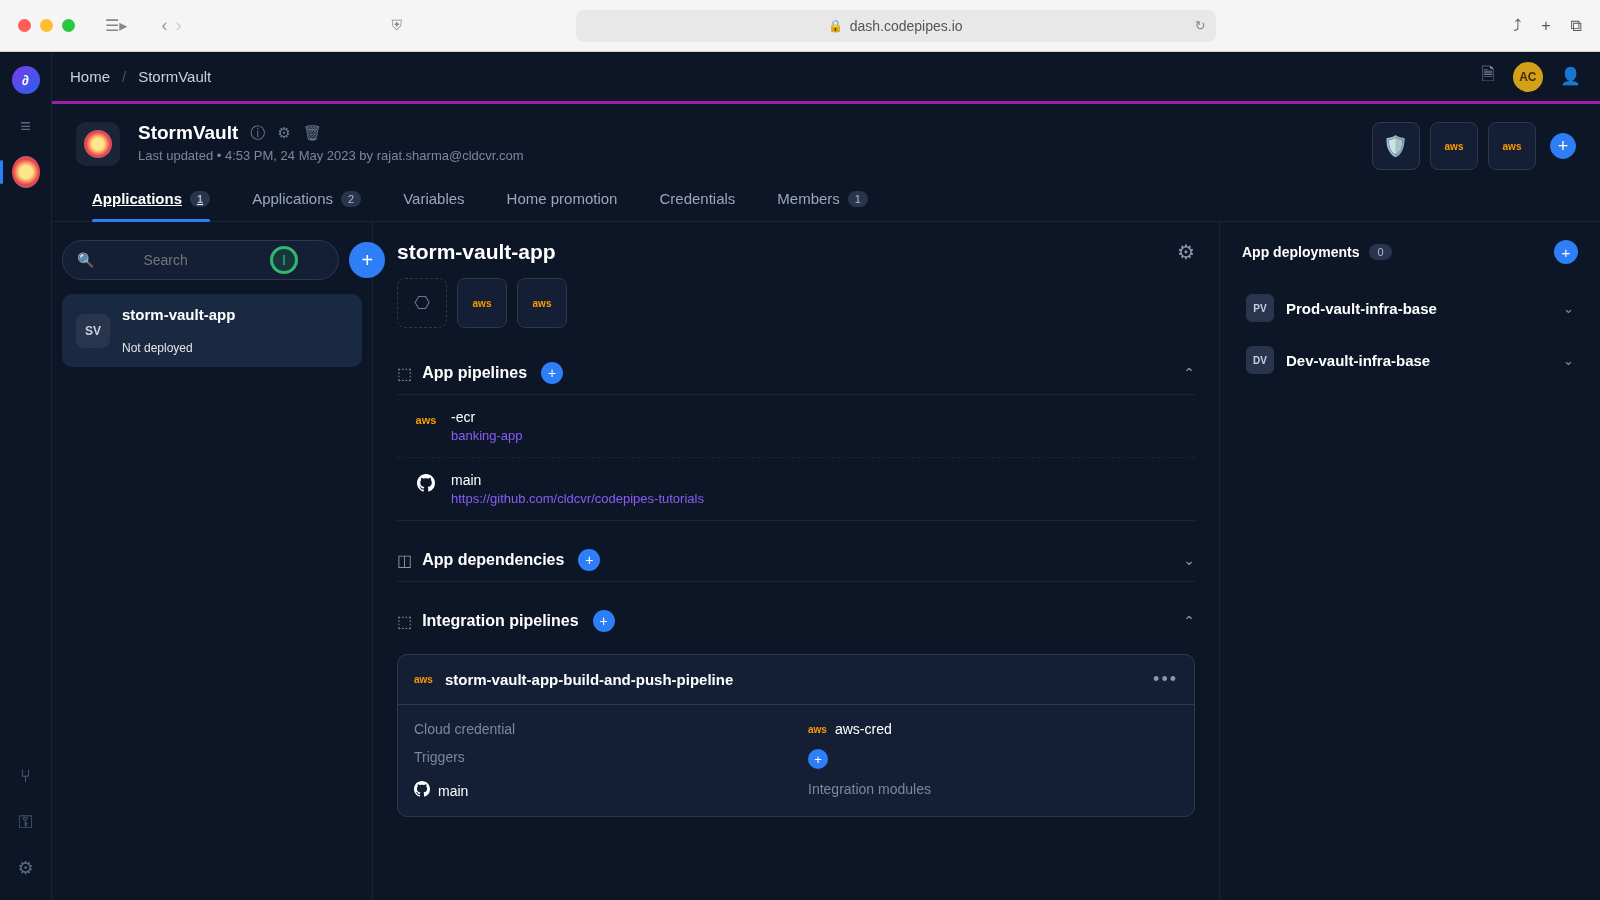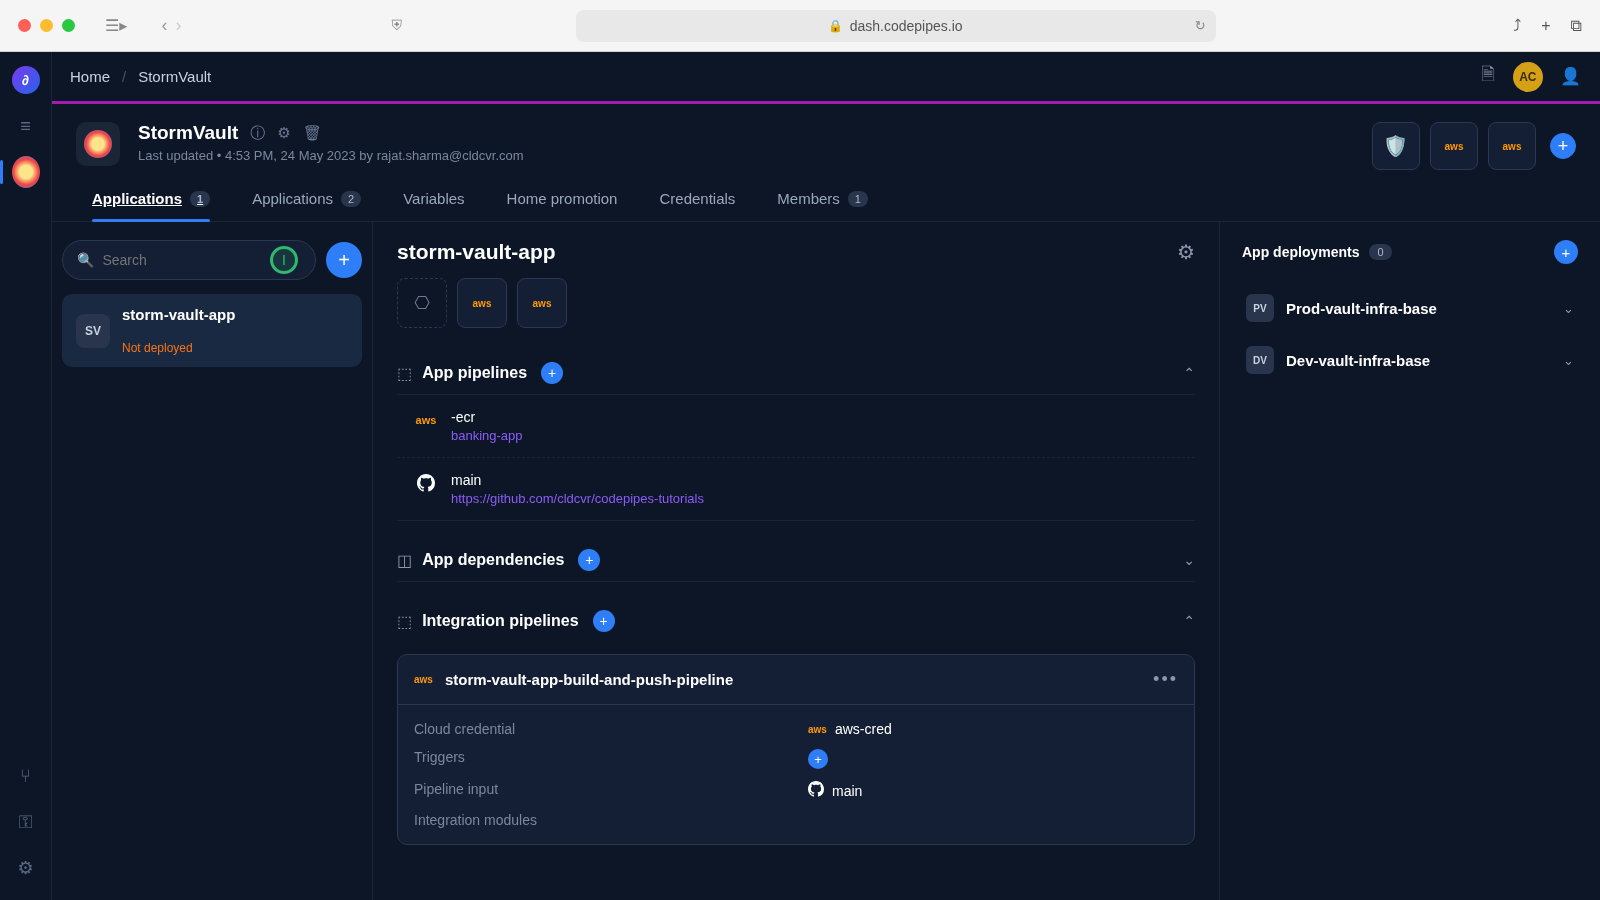--- a/index.html
+++ b/index.html
@@ -62,27 +62,27 @@
 .tab.active::after { content: ''; position: absolute; left: 0; right: 0; bottom: -1px; height: 3px; background: #2d7ef7; border-radius: 2px; }
 .tab-badge { background: #28354d; color: #aeb9cd; font-size: 11px; border-radius: 10px; padding: 2px 7px; min-width: 18px; text-align: center; }
 
 
 .content { flex: 1; display: flex; overflow: hidden; }
 
 
 .sidebar { width: 320px; display: flex; flex-direction: column; padding: 18px 10px 10px 10px; gap: 14px; }
 .search-row { display: flex; align-items: center; gap: 10px; position: relative; }
 .search-box { flex: 1; background: #141f35; border: 1px solid #2a3850; border-radius: 24px; height: 40px; display: flex; align-items: center; padding: 0 14px; color: #6b7a93; font-size: 14px; gap: 8px; }
-.search-box input { background: transparent; border: none; outline: none; color: #fff; font-size: 14px; flex: 1; }
+.search-box input { background: transparent; border: none; outline: none; color: #fff; font-size: 14px; flex: 1; margin-left: 41px; }
 .cursor-ring { position: absolute; right: 64px; top: 6px; width: 28px; height: 28px; border: 3px solid #2fb86e; border-radius: 50%; display: flex; align-items: center; justify-content: center; color: #2fb86e; font-size: 14px; pointer-events: none; background: rgba(47,184,110,0.15); }
 .add-btn { width: 36px; height: 36px; border-radius: 50%; background: #2d7ef7; display: flex; align-items: center; justify-content: center; color: #fff; font-size: 20px; cursor: pointer; flex-shrink: 0; }
 .list-item { background: #1a2942; border-radius: 10px; padding: 12px 14px; display: flex; align-items: center; gap: 12px; cursor: pointer; }
 .list-item-icon { width: 34px; height: 34px; border-radius: 8px; background: #28354d; display: flex; align-items: center; justify-content: center; font-size: 12px; font-weight: 700; color: #c8d1e0; }
 .list-item-title { font-size: 15px; font-weight: 600; }
-.list-item-sub { font-size: 12px; color: #f97316; margin-top: 18px; }
+.list-item-sub { font-size: 12px; color: #e5e5e5; margin-top: 18px; }
 
 .vdiv { width: 1px; background: #1a2538; }
 
 
 .detail { flex: 1; padding: 18px 24px; overflow-y: auto; }
 .detail::-webkit-scrollbar { width: 6px; }
 .detail::-webkit-scrollbar-thumb { background: #2a3850; border-radius: 3px; }
 .detail-header { display: flex; align-items: center; justify-content: space-between; margin-bottom: 14px; }
 .detail-title { font-size: 21px; font-weight: 700; }
 .gear { color: #8a96ad; font-size: 20px; cursor: pointer; }
@@ -316,21 +316,20 @@
             <div class="pipeline-grid">
               <div class="pg-label">Cloud credential</div>
               <div class="pg-value">
                 <span class="aws-badge">aws</span>
                 <span>aws-cred</span>
               </div>
               <div class="pg-label">Triggers</div>
               <div class="pg-value">
                   <span class="pg-add">+</span>
                 </div>
-              <div class="pg-label">Pipeline input</div>
               <div class="pg-value">
                 <span class="pg-gh">
                   <svg width="16" height="16" viewBox="0 0 16 16" fill="currentColor">
                       <path d="M8 0C3.58 0 0 3.58 0 8c0 3.54 2.29 6.53 5.47 7.59.4.07.55-.17.55-.38 0-.19-.01-.82-.01-1.49-2.01.37-2.53-.49-2.69-.94-.09-.23-.48-.94-.82-1.13-.28-.15-.68-.52-.01-.53.63-.01 1.08.58 1.23.82.72 1.21 1.87.87 2.33.66.07-.52.28-.87.51-1.07-1.78-.2-3.64-.89-3.64-3.95 0-.87.31-1.59.82-2.15-.08-.2-.36-1.02.08-2.12 0 0 .67-.21 2.2.82.64-.18 1.32-.27 2-.27.68 0 1.36.09 2 .27 1.53-1.04 2.2-.82 2.2-.82.44 1.1.16 1.92.08 2.12.51.56.82 1.27.82 2.15 0 3.07-1.87 3.75-3.65 3.95.29.25.54.73.54 1.48 0 1.07-.01 1.93-.01 2.2 0 .21.15.46.55.38A8.013 8.013 0 0016 8c0-4.42-3.58-8-8-8z"></path>
                     </svg>
                 </span>
                 <span>main</span>
               </div>
               <div class="pg-label">Integration modules</div>
             </div>

